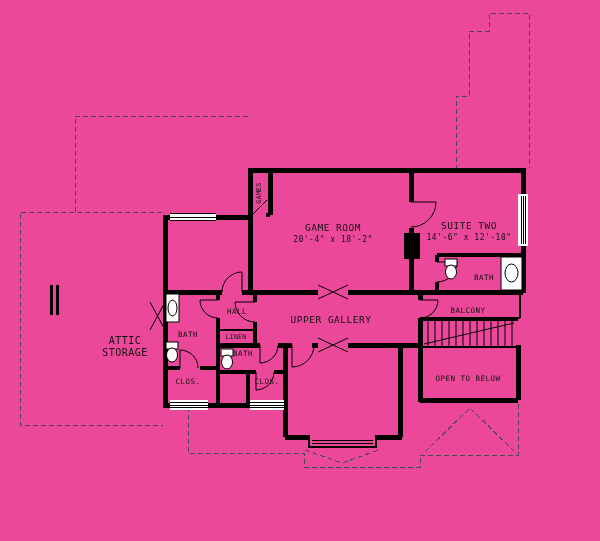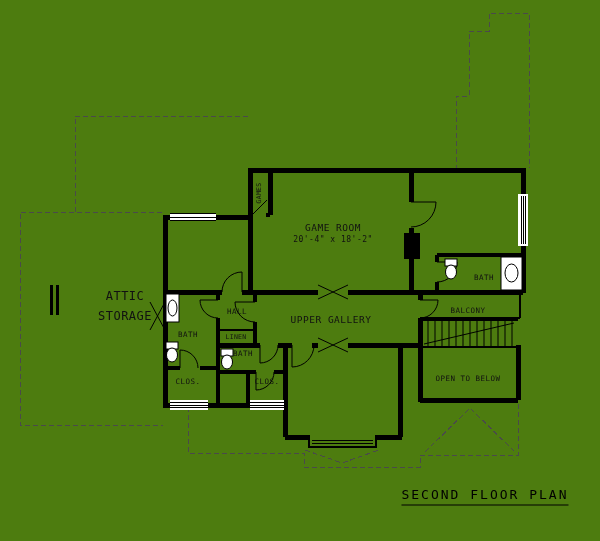--- a/index.html
+++ b/index.html
@@ -1,25 +1,25 @@
 <!DOCTYPE html>
 <html><head>
 <meta charset="utf-8">
 <style>
   html,body{margin:0;padding:0;background:#fff;}
-  #plan{position:relative;width:600px;height:541px;background:#4d7c0f;overflow:hidden;
+  #plan{position:relative;width:600px;height:541px;background:#ec4899;overflow:hidden;
         font-family:"DejaVu Sans Mono",monospace;}
   #plan svg{position:absolute;left:0;top:0;}
   .lbl{position:absolute;transform:translate(-50%,-50%);text-align:center;color:#111;
        letter-spacing:.5px;white-space:nowrap;line-height:11px;}
   .nm{font-size:9.5px;}
   .dm{font-size:8px;margin-top:1px;}
   .sm{font-size:7.5px;text-align:center;}
   .xs{font-size:6.5px;letter-spacing:.3px;}
-  .attic{white-space:normal;width:58px;font-size:12px;line-height:20px;}
+  .attic{white-space:normal;width:58px;font-size:10px;line-height:12px;margin-top:41px;}
   .vert{transform:translate(-50%,-50%) rotate(-90deg);}
   .plan-title{position:absolute;left:485px;top:496px;transform:translate(-50%,-50%);
        font-size:13px;letter-spacing:2px;color:#000;border-bottom:1px solid #000;
        padding-bottom:3px;white-space:nowrap;}
 </style>
 </head>
 <body>
 
 <div id="plan">
 
@@ -116,20 +116,24 @@
       <rect x="166" y="294" width="13" height="28"></rect>
       <ellipse cx="172.5" cy="308" rx="4.5" ry="8"></ellipse>
     </g>
   </svg>
 
   <div class="lbl" style="left:333px;top:233px">
     <div class="nm">GAME ROOM</div>
     <div class="dm">20'-4" x 18'-2"</div>
   </div>
 
+  <div class="lbl" style="left:469px;top:231px">
+    <div class="nm">SUITE TWO</div>
+    <div class="dm">14'-6" x 12'-10"</div>
+  </div>
 
 
 
   <div class="lbl nm" style="left:331px;top:319px">UPPER GALLERY</div>
 
   <div class="lbl sm" style="left:468px;top:310px">BALCONY</div>
 
   <div class="lbl sm" style="left:468px;top:378px">OPEN TO BELOW</div>
 
   <div class="lbl attic" style="left:125px;top:306px">ATTIC STORAGE</div>
@@ -143,15 +147,14 @@
   <div class="lbl sm" style="left:188px;top:334px">BATH</div>
 
   <div class="lbl sm" style="left:243px;top:353px">BATH</div>
 
   <div class="lbl sm" style="left:484px;top:277px">BATH</div>
 
   <div class="lbl sm" style="left:188px;top:381px">CLOS.</div>
 
   <div class="lbl sm" style="left:267px;top:381px">CLOS.</div>
 
-  <div class="plan-title">SECOND FLOOR PLAN</div>
 
 </div>
 
 </body></html>

